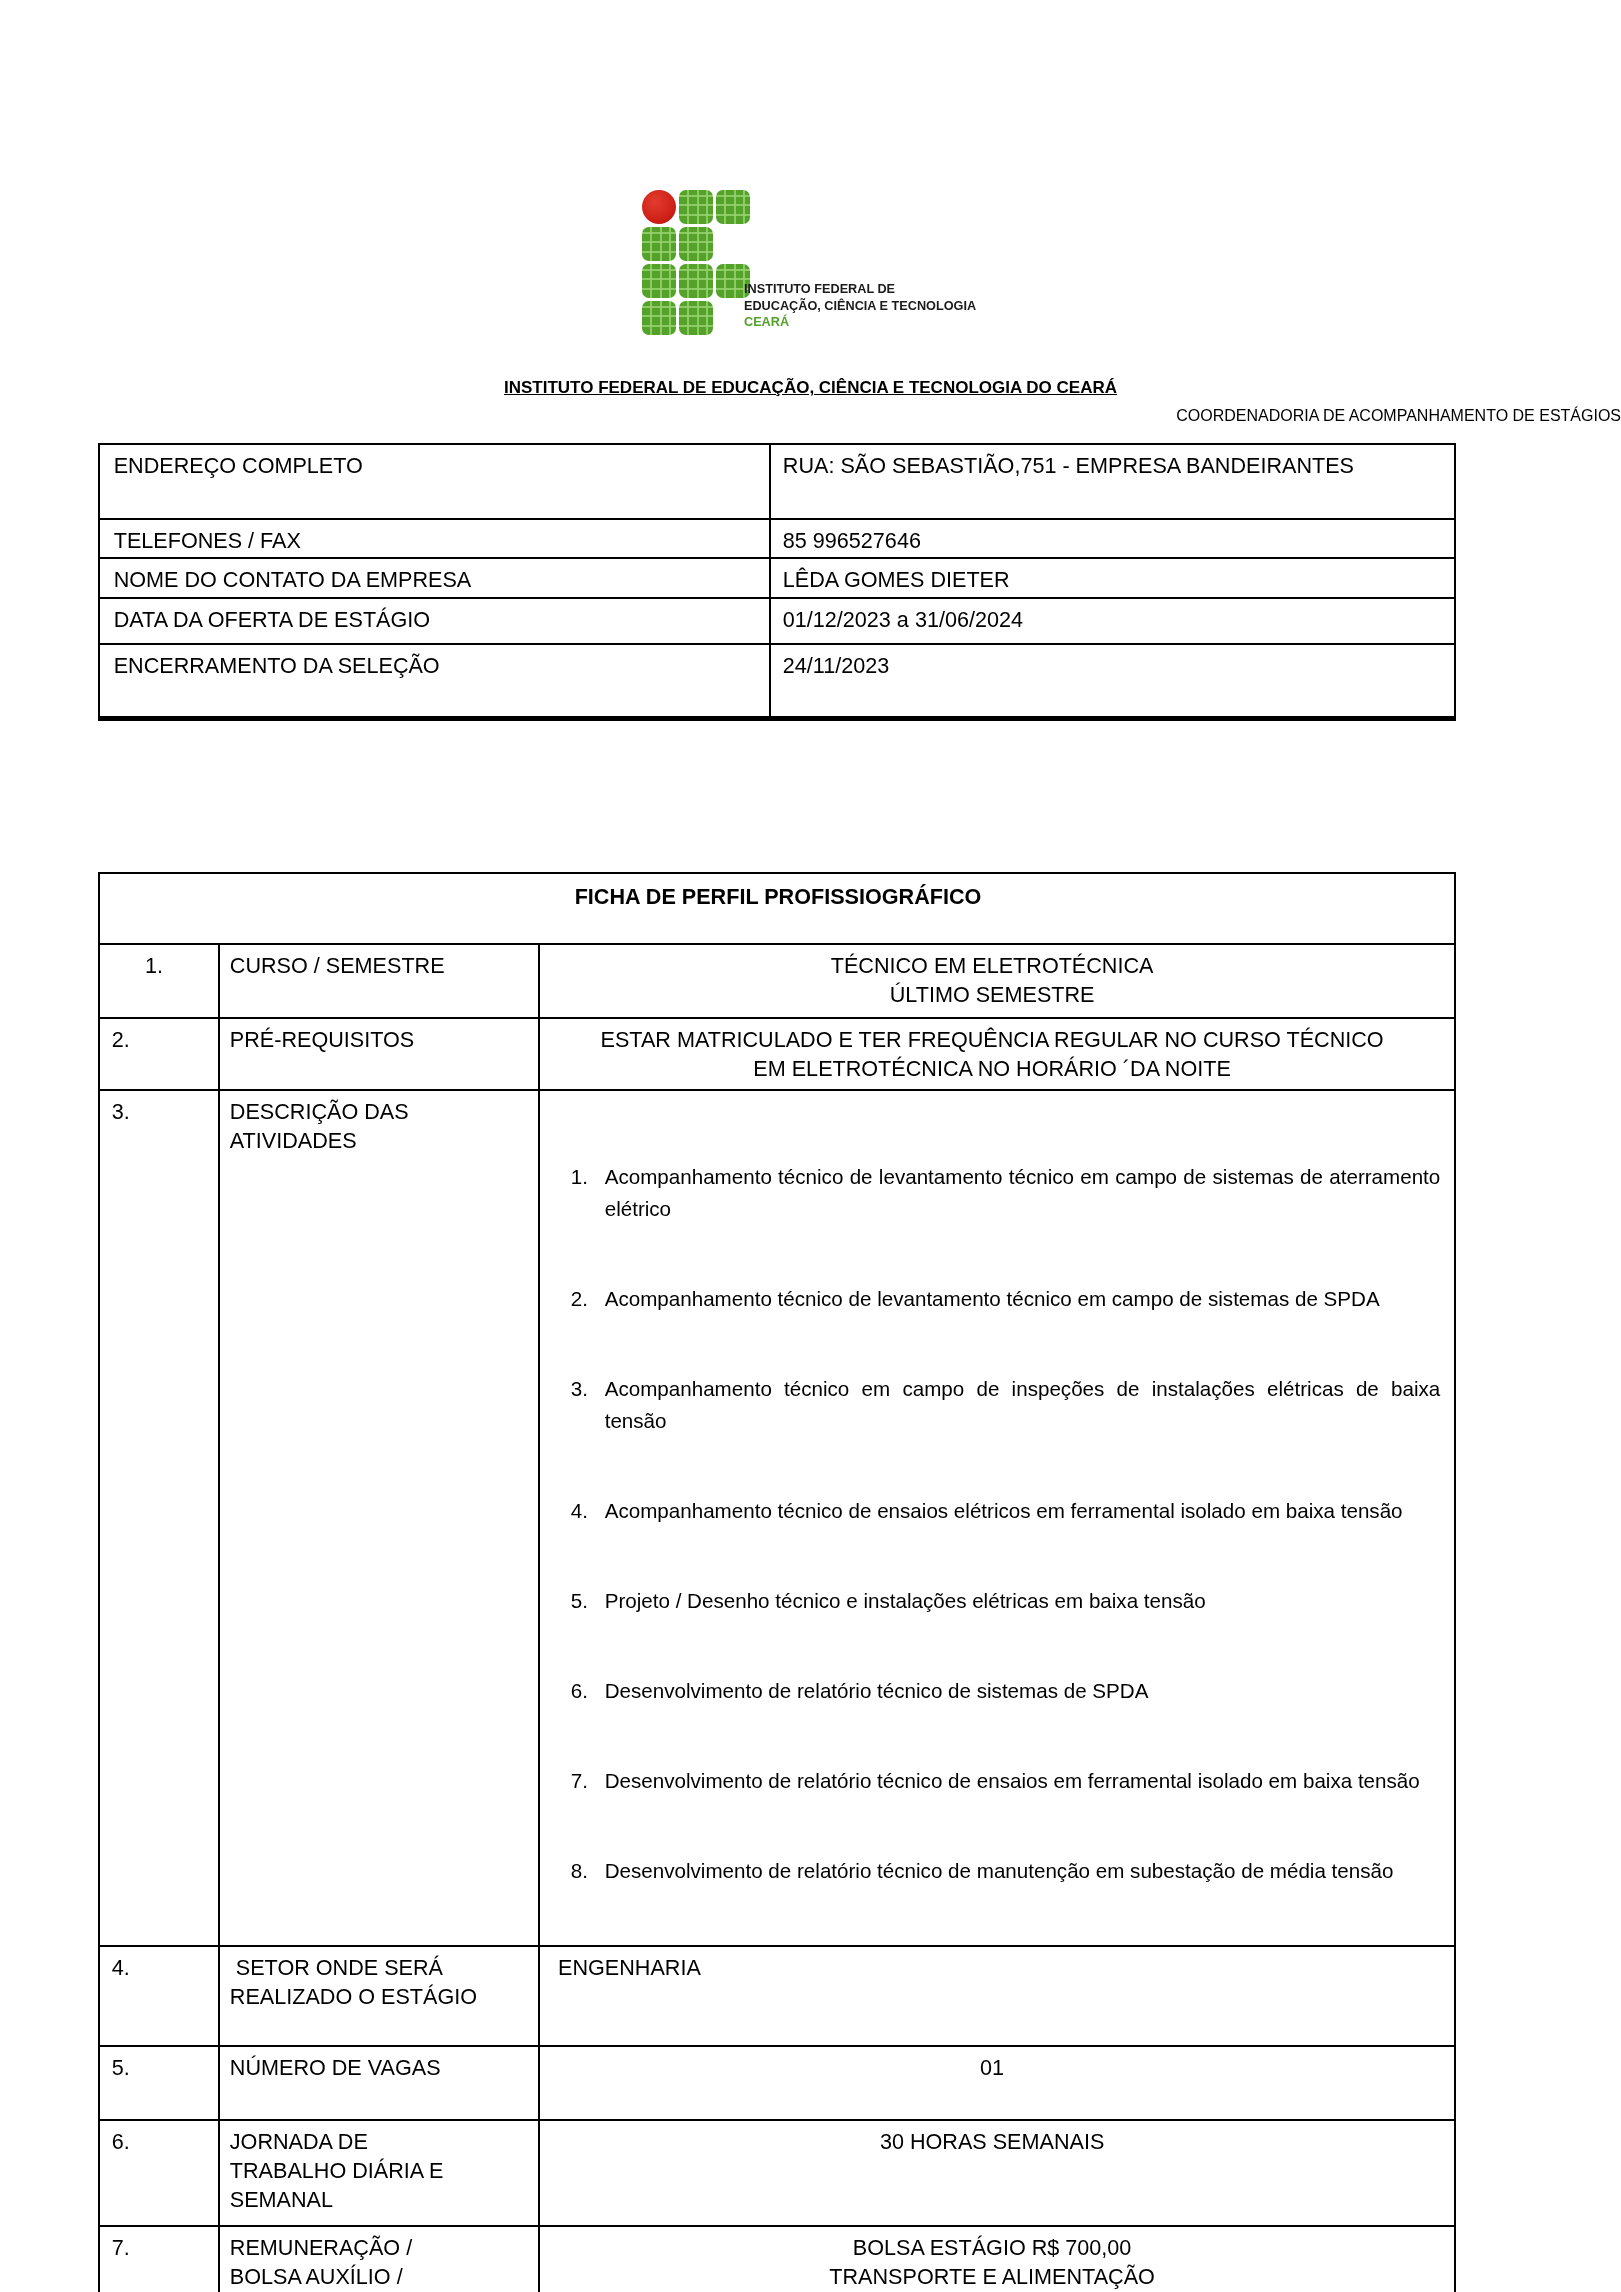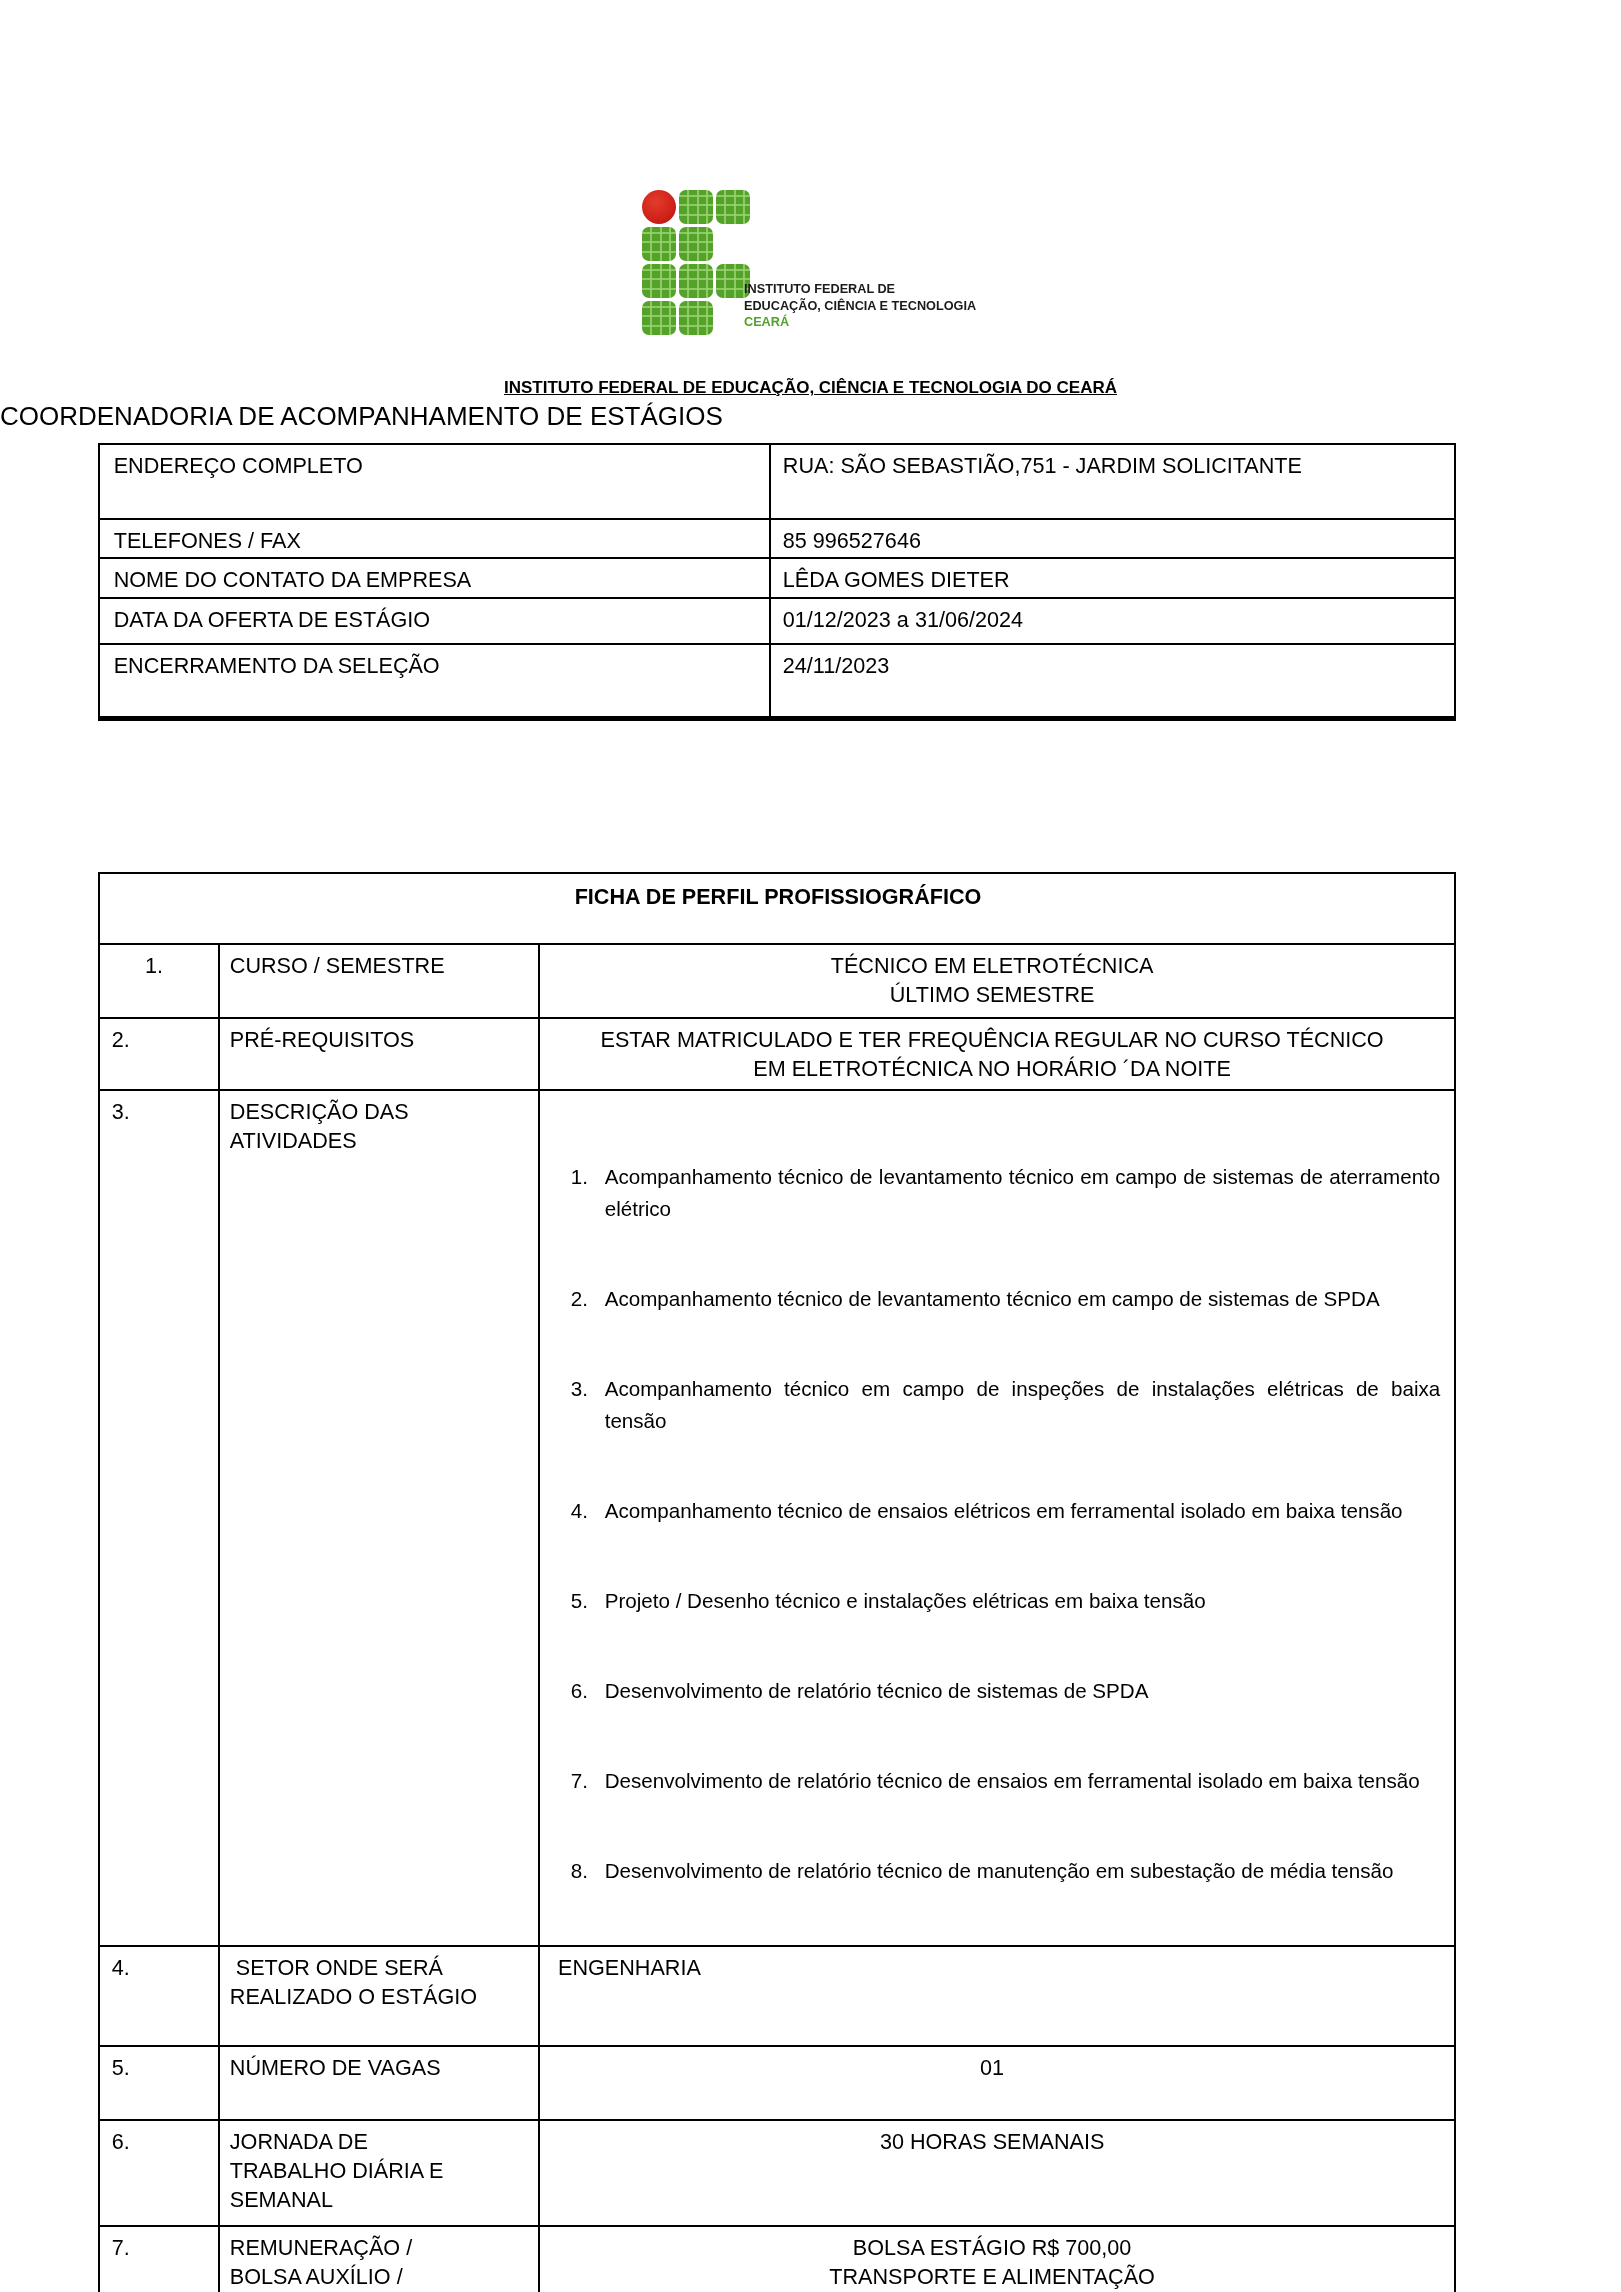--- a/index.html
+++ b/index.html
@@ -28,22 +28,22 @@
     position:absolute;left:744px;top:281px;
     font-size:12.7px;font-weight:bold;line-height:16.7px;color:#1b1b1b;
   }
   .logo-text .green{color:#54a02b;}
   
   .doc-title{
     position:absolute;top:375px;left:0;width:1621px;text-align:center;
     font-size:17px;font-weight:bold;line-height:26.5px;text-decoration:underline;
   }
   .doc-subtitle{
-    position:absolute;top:403px;left:0;width:1621px;text-align:left;
-    font-size:26px;font-weight:normal;line-height:26.5px;
+    position:absolute;top:403px;left:0;width:1621px;text-align:right;
+    font-size:16px;font-weight:normal;line-height:26.5px;
   }
   
   table{border-collapse:collapse;table-layout:fixed;}
   td{
     border:2px solid #000;vertical-align:top;overflow:hidden;
     font-size:21.6px;line-height:29px;padding:5.9px 9.8px 0 11.8px;
     white-space:pre-wrap;box-sizing:border-box;
   }
   .t1{position:absolute;left:98px;top:443px;width:1358px;border:2.9px solid #000;border-bottom:5.9px solid #000;}
   .t1 td{border-top-width:2.9px;border-bottom-width:2.9px;}
@@ -94,21 +94,21 @@
   <div class="doc-subtitle">COORDENADORIA DE ACOMPANHAMENTO DE ESTÁGIOS</div>
 
   <table class="t1">
     <colgroup>
         <col style="width:671px">
         <col>
       </colgroup>
     <tbody>
     <tr style="height:75px">
       <td class="lbl">ENDEREÇO COMPLETO</td>
-      <td>RUA: SÃO SEBASTIÃO,751 - JARDIM SOLICITANTE</td>
+      <td>RUA: SÃO SEBASTIÃO,751 - EMPRESA BANDEIRANTES</td>
     </tr>
     <tr style="height:39px">
       <td class="lbl">TELEFONES / FAX</td>
       <td>85 996527646</td>
     </tr>
     <tr style="height:40px">
       <td class="lbl">NOME DO CONTATO DA EMPRESA</td>
       <td>LÊDA GOMES DIETER</td>
     </tr>
     <tr style="height:46px">

